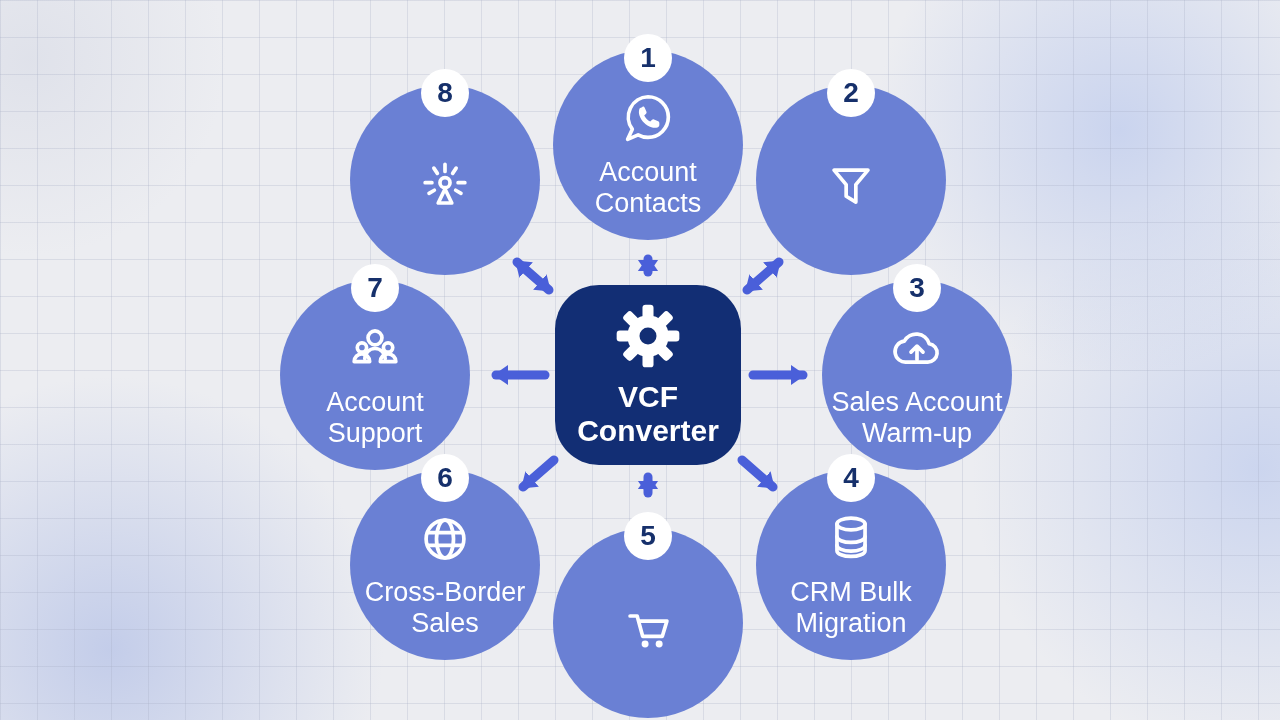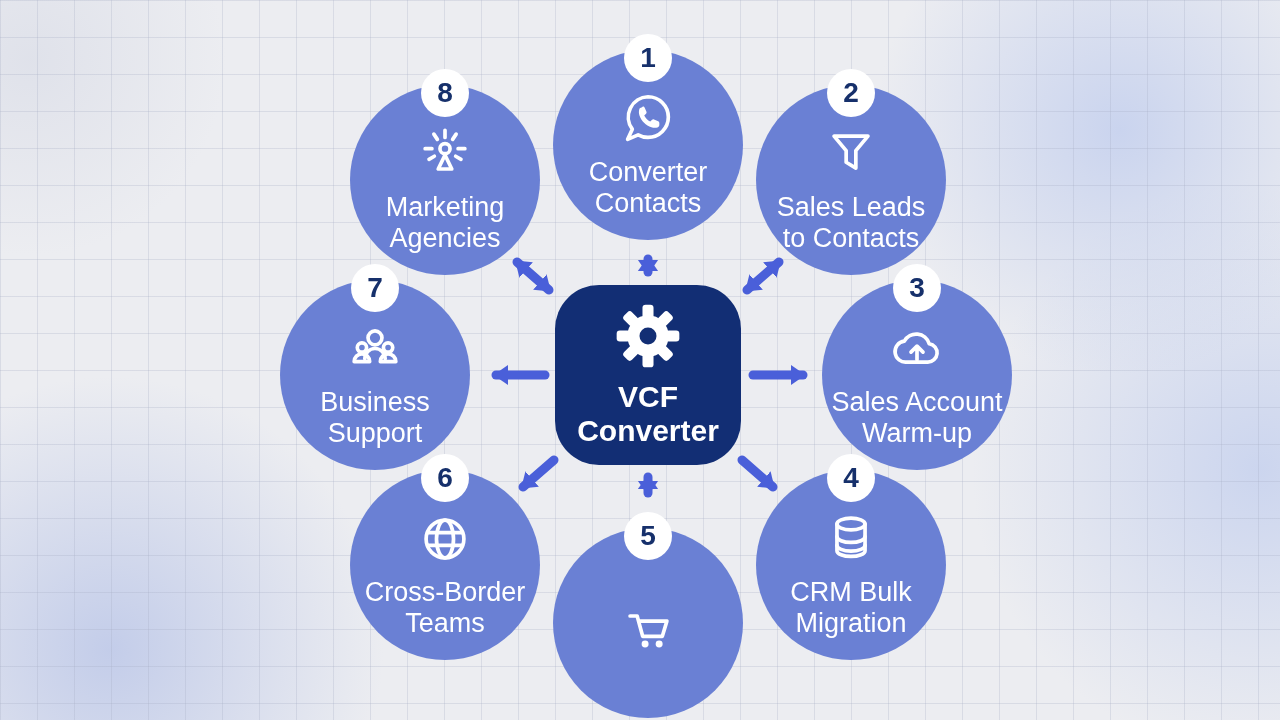--- a/index.html
+++ b/index.html
@@ -85,29 +85,28 @@
       <path d="M742 460 L773 487" marker-end="url(#ah)"></path>
     </g>
   </svg>
 
   <div class="spoke s1">
     <div class="badge">1</div>
     <svg class="spoke-icon" viewBox="0 0 64 64">
       <path class="icon-stroke" d="M32 9 a21 21 0 0 1 0 42 a20.9 20.9 0 0 1 -10.2 -2.6 L11 53 l4.8 -10.5 A21 21 0 0 1 32 9 z"></path>
       <path fill="#ffffff" d="M25.4 20.1c-1.1 0-2.1.8-2.4 1.9-.5 1.9-.6 4 .2 6.3 1.9 5.6 6.7 10.3 12.3 12.2 2.3.8 4.4.7 6.3.2 1.1-.3 1.9-1.3 1.9-2.4v-2.3c0-.8-.5-1.5-1.2-1.8l-4.3-1.8c-.7-.3-1.5-.1-2 .4l-1.9 1.9c-2.7-1.3-4.9-3.5-6.2-6.2l1.9-1.9c.5-.5.7-1.3.4-2l-1.8-4.3c-.3-.7-1-1.2-1.8-1.2z"></path>
     </svg>
-    <div class="spoke-label">Converter Contacts</div>
+    <div class="spoke-label">Account Contacts</div>
   </div>
 
   <div class="spoke s2">
     <div class="badge">2</div>
     <svg class="spoke-icon" viewBox="0 0 64 64">
       <path class="icon-stroke" d="M14.5 13.5 H49.5 L37 28.5 V46.5 L27 40.5 V28.5 Z"></path>
     </svg>
-    <div class="spoke-label">Sales Leads to Contacts</div>
   </div>
 
   <div class="spoke s3">
     <div class="badge">3</div>
     <svg class="spoke-icon" viewBox="0 0 64 64">
       <path class="icon-stroke" d="M21.5 45.5 h21.5 a9.5 9.5 0 0 0 1.6 -18.9 A14 14 0 0 0 18.9 23.9 A9.5 9.5 0 0 0 21.5 45.5 z"></path>
       <path class="icon-stroke" d="M32 43 V29.5 M25.8 35.2 L32 29 l6.2 6.2"></path>
     </svg>
     <div class="spoke-label">Sales Account Warm-up</div>
   </div>
@@ -132,44 +131,43 @@
     </svg>
   </div>
 
   <div class="spoke s6">
     <div class="badge">6</div>
     <svg class="spoke-icon" viewBox="0 0 64 64">
       <circle class="icon-stroke" cx="32" cy="32" r="19.5"></circle>
       <ellipse class="icon-stroke" cx="32" cy="32" rx="8.8" ry="19.5"></ellipse>
       <path class="icon-stroke" d="M14 25.5 h36 M14 38.5 h36"></path>
     </svg>
-    <div class="spoke-label">Cross-Border Teams</div>
+    <div class="spoke-label">Cross-Border Sales</div>
   </div>
 
   <div class="spoke s7">
     <div class="badge">7</div>
     <svg class="spoke-icon" viewBox="0 0 64 64">
       <circle class="icon-stroke" cx="32" cy="20.5" r="7.2"></circle>
       <path class="icon-stroke" d="M21.5 42 a10.5 10.5 0 0 1 21 0"></path>
       <circle class="icon-stroke" cx="18.5" cy="30.5" r="4.8"></circle>
       <path class="icon-stroke" d="M10.5 45 a8 8 0 0 1 16 0 z"></path>
       <circle class="icon-stroke" cx="45.5" cy="30.5" r="4.8"></circle>
       <path class="icon-stroke" d="M37.5 45 a8 8 0 0 1 16 0 z"></path>
     </svg>
-    <div class="spoke-label">Business Support</div>
+    <div class="spoke-label">Account Support</div>
   </div>
 
   <div class="spoke s8">
     <div class="badge">8</div>
     <svg class="spoke-icon" viewBox="0 0 64 64">
       <circle class="icon-stroke" cx="32" cy="26.5" r="5.2"></circle>
       <path class="icon-stroke" d="M32 33 L25 47.5 H39 Z"></path>
       <path class="icon-stroke" d="M32 7.5 V15 M20.5 11.5 l3.6 5.4 M43.5 11.5 l-3.6 5.4 M11.5 26.5 h7 M45.5 26.5 h7 M15.5 37.5 l5.5 -3.2 M48.5 37.5 l-5.5 -3.2"></path>
     </svg>
-    <div class="spoke-label">Marketing Agencies</div>
   </div>
 
   <div class="center-box">
     <svg class="center-icon" viewBox="0 0 64 64">
       <g fill="#ffffff">
         <circle cx="32" cy="32" r="19.5"></circle>
         <rect x="26.8" y="2.5" width="10.4" height="13" rx="3"></rect>
         <rect x="26.8" y="2.5" width="10.4" height="13" rx="3" transform="rotate(45 32 32)"></rect>
         <rect x="26.8" y="2.5" width="10.4" height="13" rx="3" transform="rotate(90 32 32)"></rect>
         <rect x="26.8" y="2.5" width="10.4" height="13" rx="3" transform="rotate(135 32 32)"></rect>

